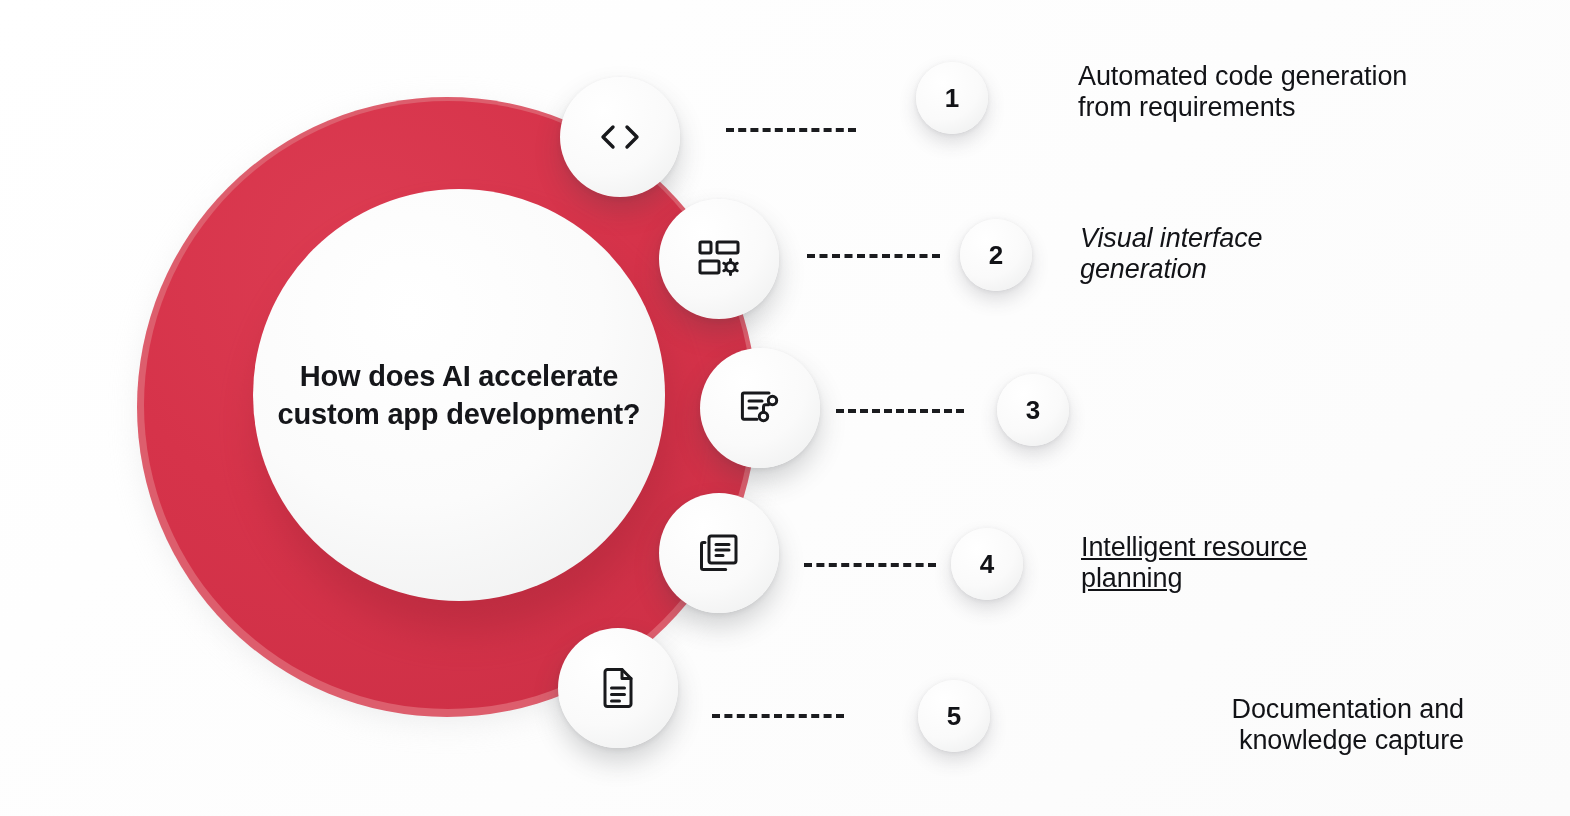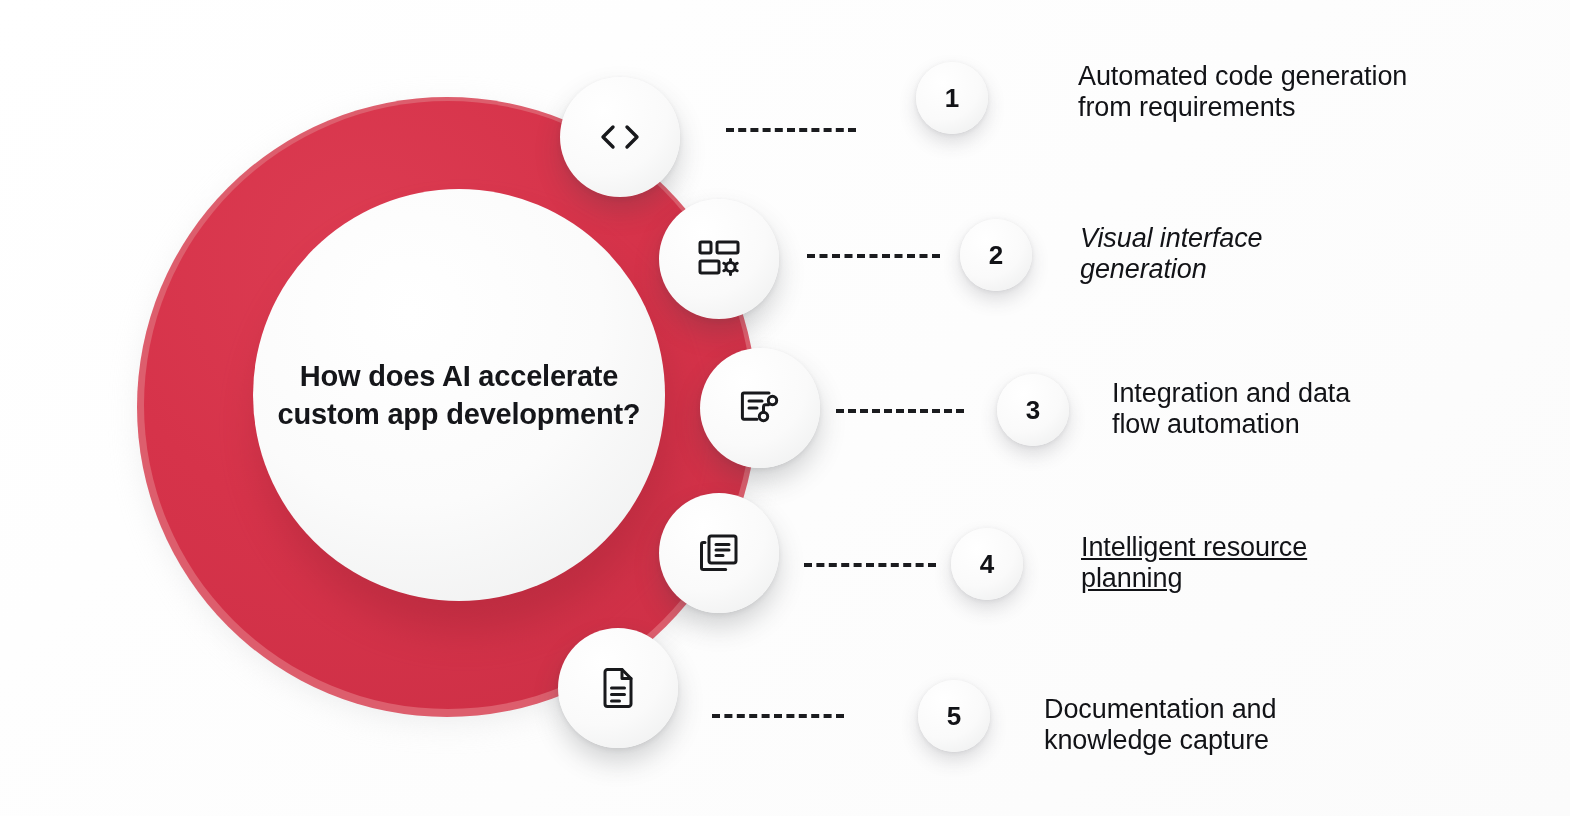--- a/index.html
+++ b/index.html
@@ -233,20 +233,18 @@
     <span>4</span>
   </div>
   <div class="num-badge" style="left:918px; top:680px;">
     <span>5</span>
   </div>
 
   <div class="row-label" style="left:1044px; top:61px;  width:420px;margin-left:34px;">Automated code generation
 from requirements</div>
   <div class="row-label" style="left:1080px; top:223px; width:420px;font-style:italic;">Visual interface
 generation</div>
-  <div class="row-label" style="left:1112px; top:378px; width:420px;">Integration and data
-flow automation</div>
   <div class="row-label" style="left:1081px; top:532px; width:420px;text-decoration:underline;">Intelligent resource
 planning</div>
-  <div class="row-label" style="left:1044px; top:694px; width:420px;">Documentation and
+  <div class="row-label" style="left:1044px; top:694px; width:420px;text-align:right;">Documentation and
 knowledge capture</div>
 
 </div>
 
 </body></html>

